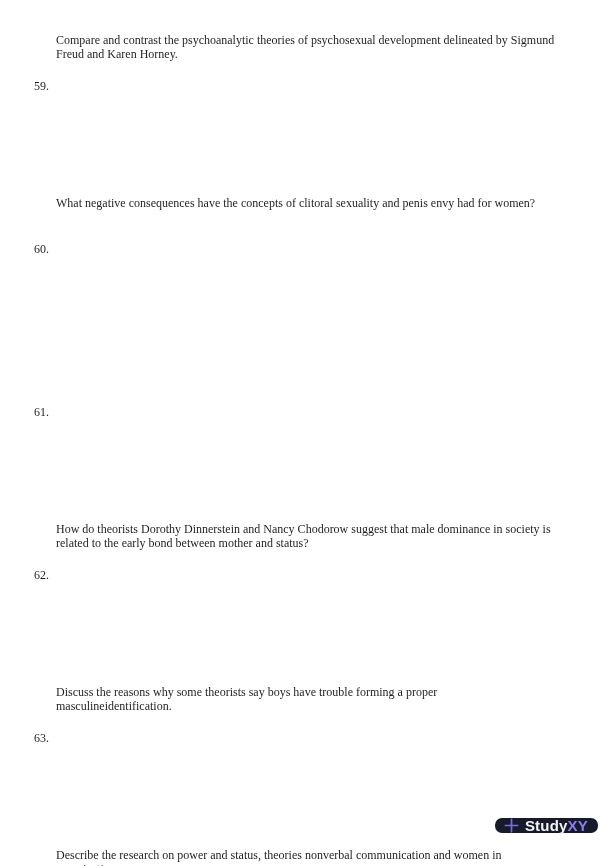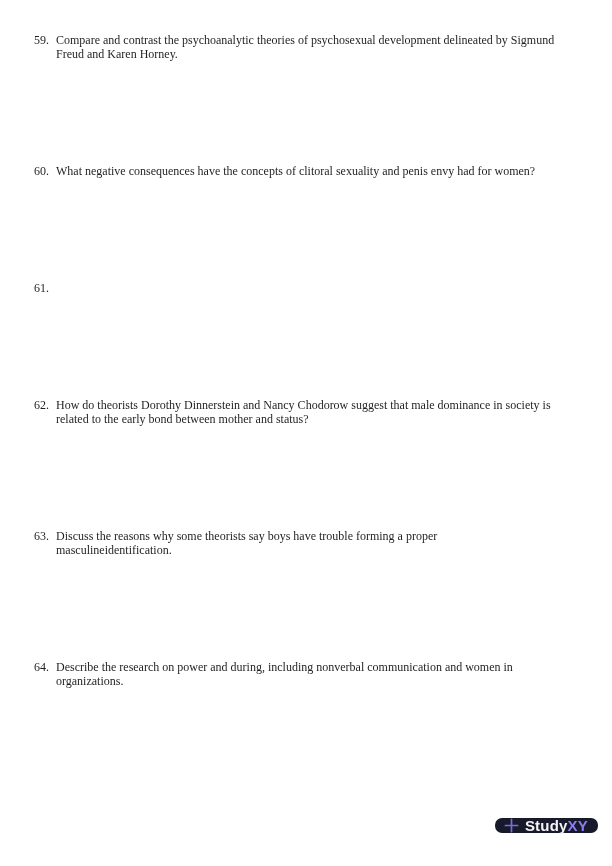--- a/index.html
+++ b/index.html
@@ -25,20 +25,21 @@
   .question {
     display: flex;
     align-items: flex-start;
     margin-bottom: 103px;
     font-size: 12px;
     line-height: 14px;
   }
   .qnum {
     flex: 0 0 22px;
     width: 22px;
+    margin-top: 46px;
   }
   .qtext {
     flex: 1 1 auto;
     min-width: 0;
   }
   .qline {
     display: block;
     white-space: nowrap;
   }
   .brand-badge {
@@ -104,21 +105,21 @@
       <span class="qnum">63.</span>
       <span class="qtext">
         <span class="qline">Discuss the reasons why some theorists say boys have trouble forming a proper</span>
         <span class="qline">masculineidentification.</span>
       </span>
     </div>
 
     <div class="question">
       <span class="qnum">64.</span>
       <span class="qtext">
-        <span class="qline">Describe the research on power and during, including nonverbal communication and women in</span>
+        <span class="qline">Describe the research on power and status, theories nonverbal communication and women in</span>
         <span class="qline">organizations.</span>
       </span>
     </div>
 
   </div>
 
   <div class="brand-badge">
     <span class="plus">
       <svg width="17" height="17" viewBox="0 0 18 18" fill="none">
         <path d="M9 2.5 V15.5 M2.5 9 H15.5" stroke-width="1.8" stroke-linecap="round" stroke="#7b6cd9"></path>

